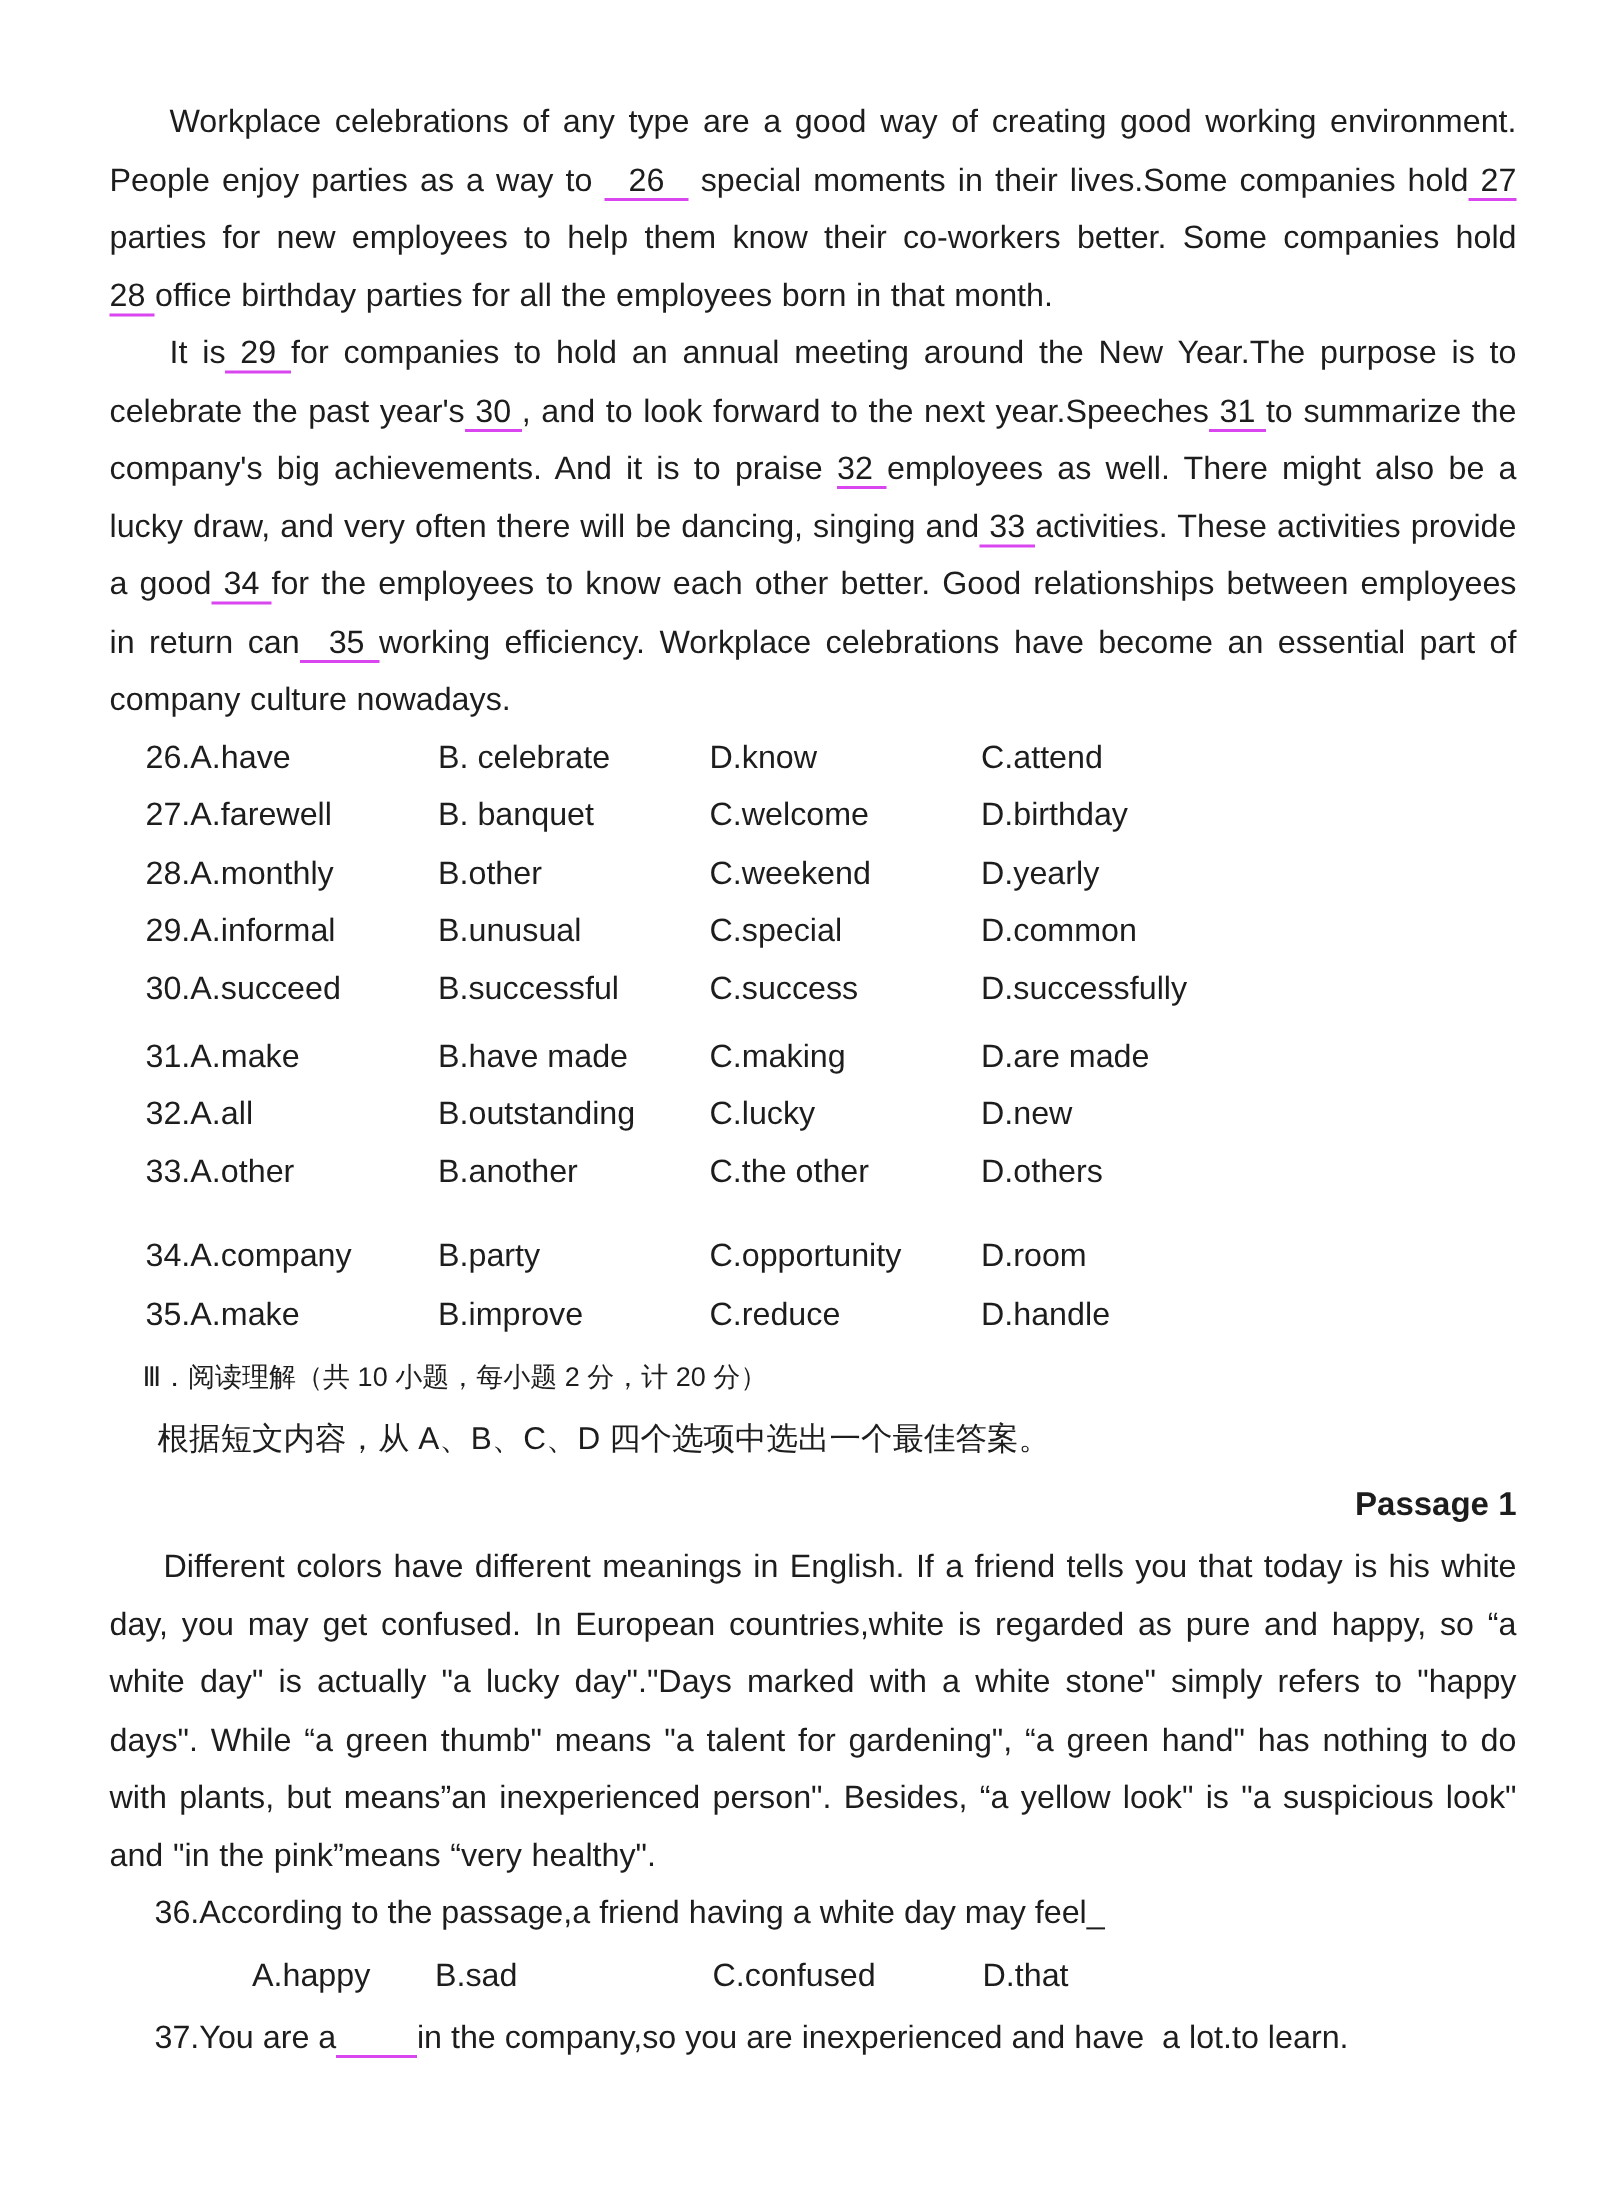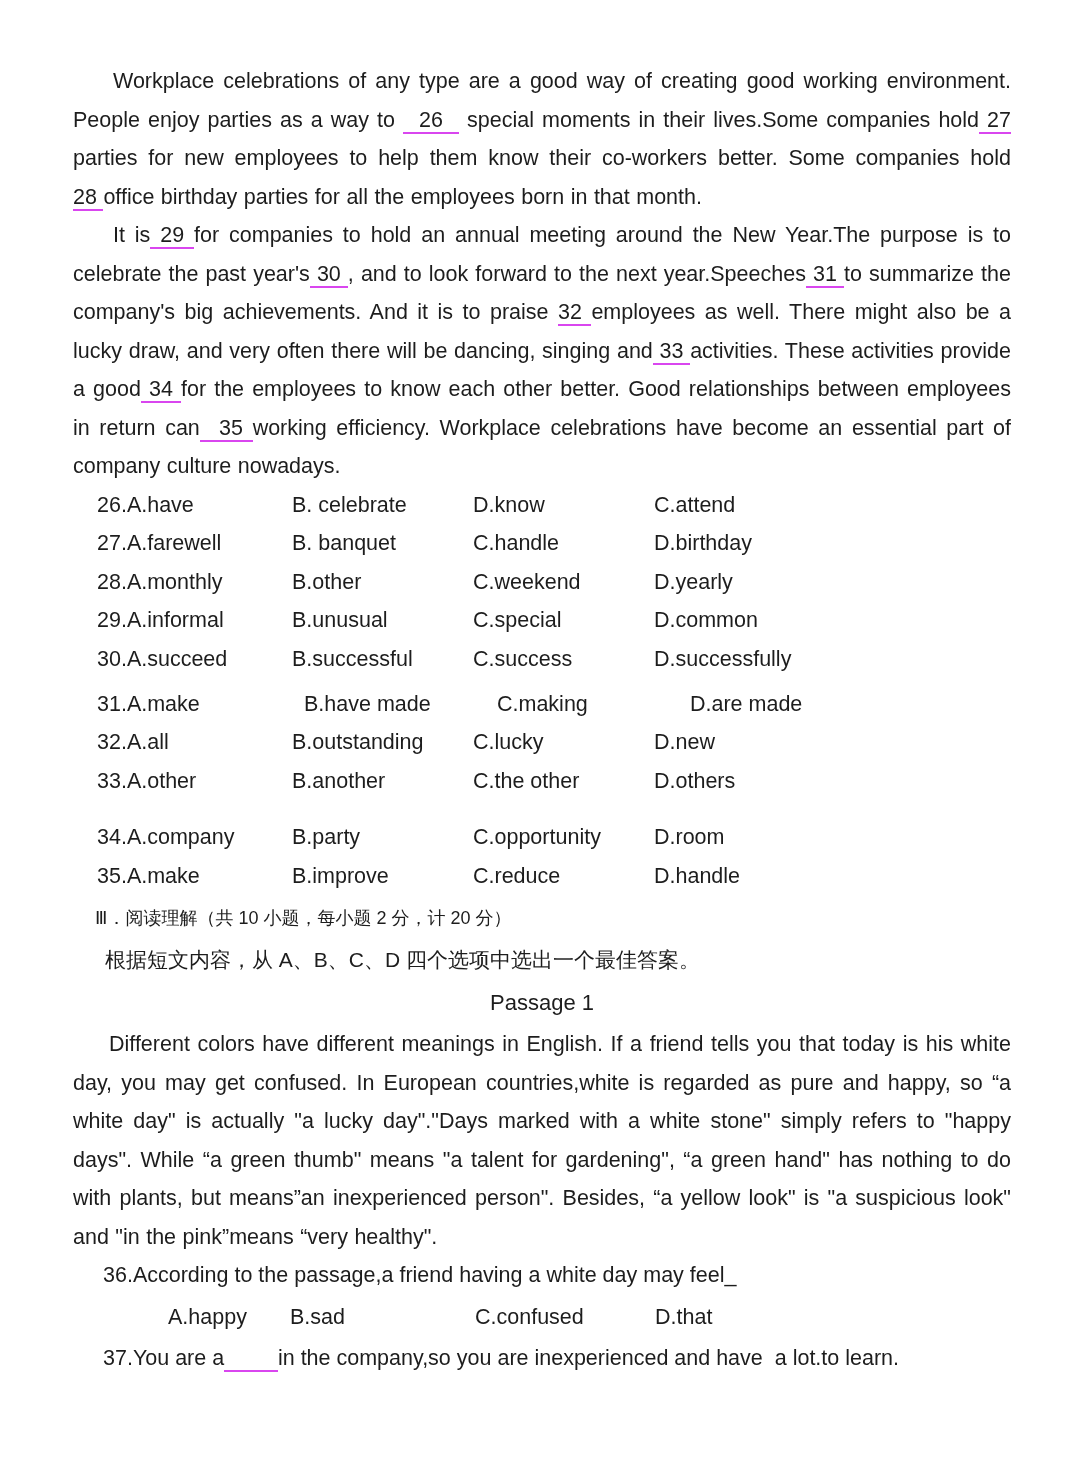--- a/index.html
+++ b/index.html
@@ -25,38 +25,38 @@
   .blank {
     border-bottom: 2px solid #d946ef;
   }
   .options { margin-left: 24px; }
   .opt-row {
     display: grid;
     grid-template-columns: 195px 181px 181px 1fr;
     font-size: 21.5px;
     line-height: 38.4px;
   }
-  .mt7 { margin-top: 7px; gap: 12px; }
+  .mt7 { margin-top: 7px; }
   .mt6 { margin-top: 18px; }
   .section-title {
     margin-left: 22px;
     margin-top: 3px;
     font-size: 18px;
     line-height: 41px;
     white-space: nowrap;
   }
   .instruction {
     margin-left: 32px;
     font-size: 21px;
     line-height: 41px;
     white-space: nowrap;
   }
   .passage-title {
-    text-align: center;
-    font-weight: 400;
+    text-align: right;
+    font-weight: 700;
     font-size: 22px;
     line-height: 45px;
   }
   .passage { text-indent: 36px; }
   .q-line {
     margin-left: 30px;
     font-size: 21.5px;
     line-height: 38.5px;
   }
   .q36-opts {
@@ -78,21 +78,21 @@
   <div class="options">
     <div class="opt-row">
       <span>26.A.have</span>
       <span>B. celebrate</span>
       <span>D.know</span>
       <span>C.attend</span>
     </div>
     <div class="opt-row">
       <span>27.A.farewell</span>
       <span>B. banquet</span>
-      <span>C.handle</span>
+      <span>C.welcome</span>
       <span>D.birthday</span>
     </div>
     <div class="opt-row">
       <span>28.A.monthly</span>
       <span>B.other</span>
       <span>C.weekend</span>
       <span>D.yearly</span>
     </div>
     <div class="opt-row">
       <span>29.A.informal</span>

